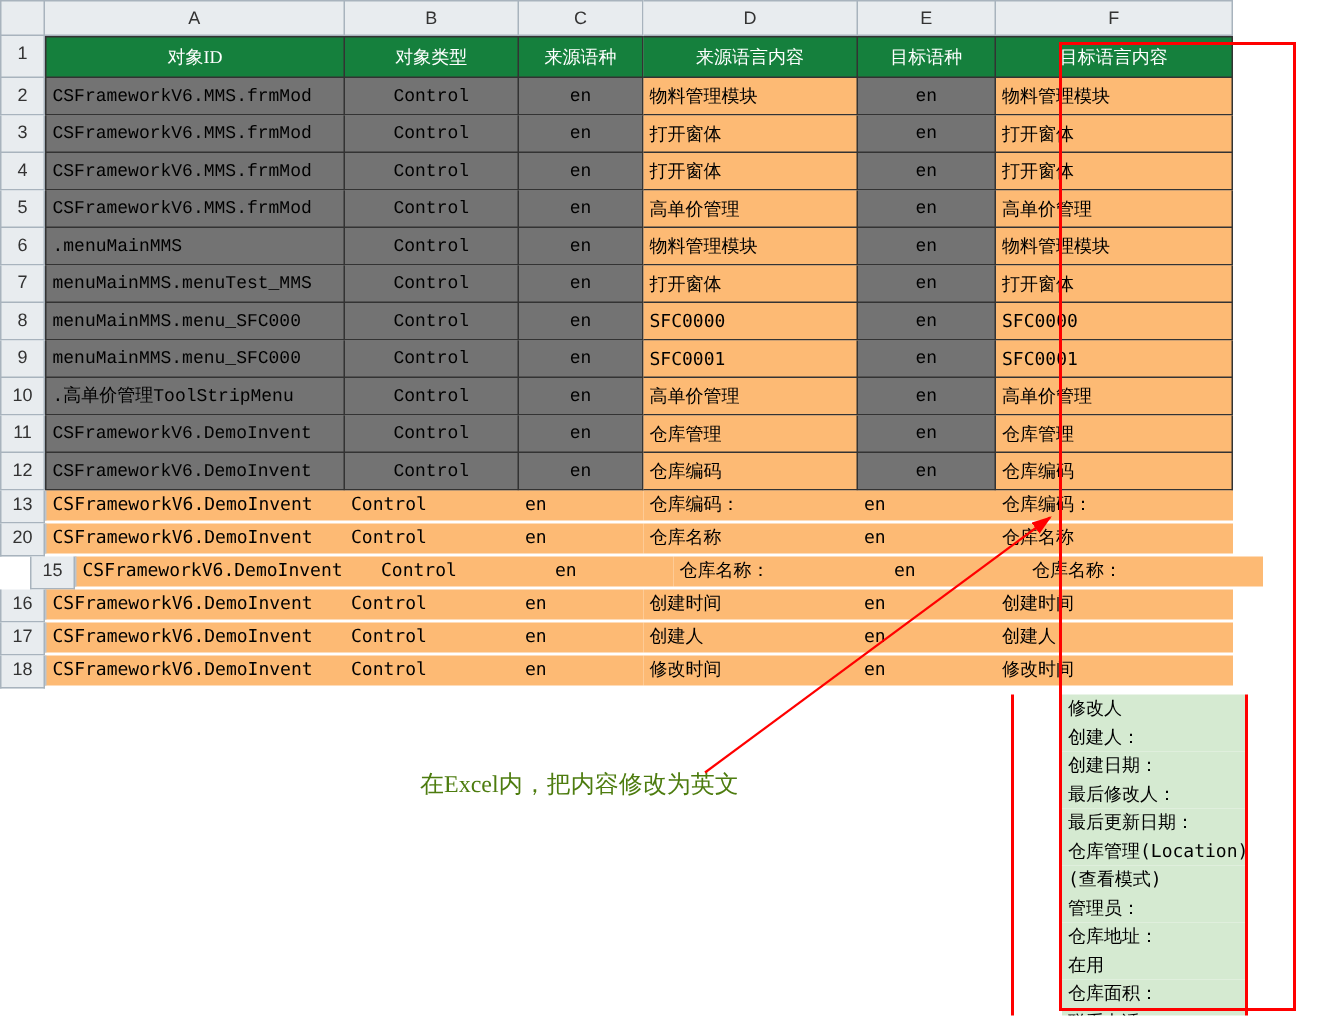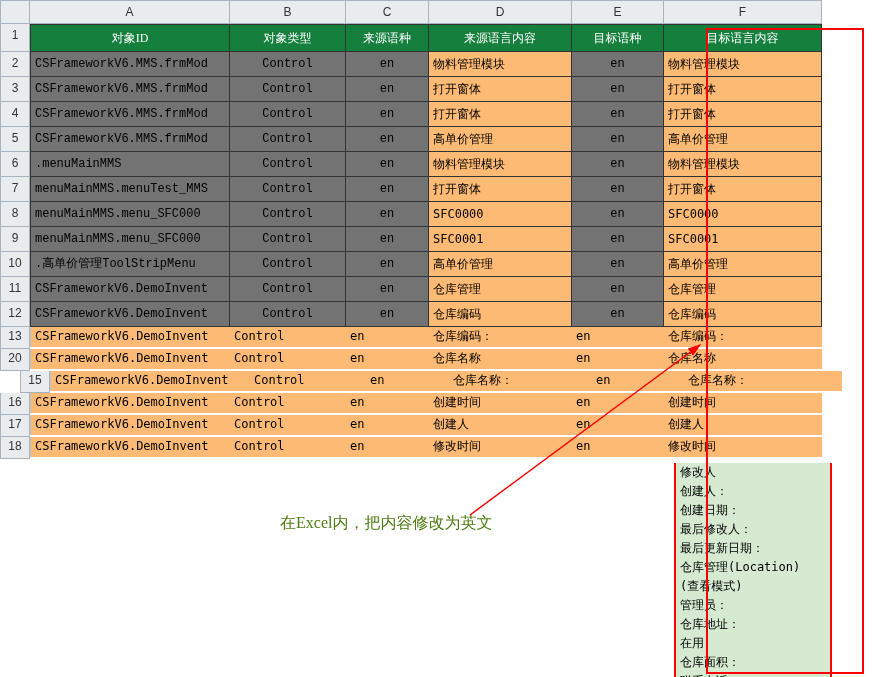--- a/index.html
+++ b/index.html
@@ -89,21 +89,21 @@
     left: 674px;
     width: 158px;
     border-left: 2px solid #f00;
     border-right: 2px solid #f00;
   }
   .fcol .frow {
     background: #d5ead1;
     height: 19px; line-height: 18px;
     padding: 0 4px;
     font-family: Consolas, "SimSun", monospace;
-    overflow: hidden; white-space: nowrap;
+    overflow: hidden; white-space: nowrap; margin-left: 32px;
   }
 </style>
 </head>
 <body>
 
 <div class="sheet">
 
   <div class="col-headers" id="colheaders">
     <div class="corner"></div>
   <div class="colhead" style="width: 200px;">A</div>

